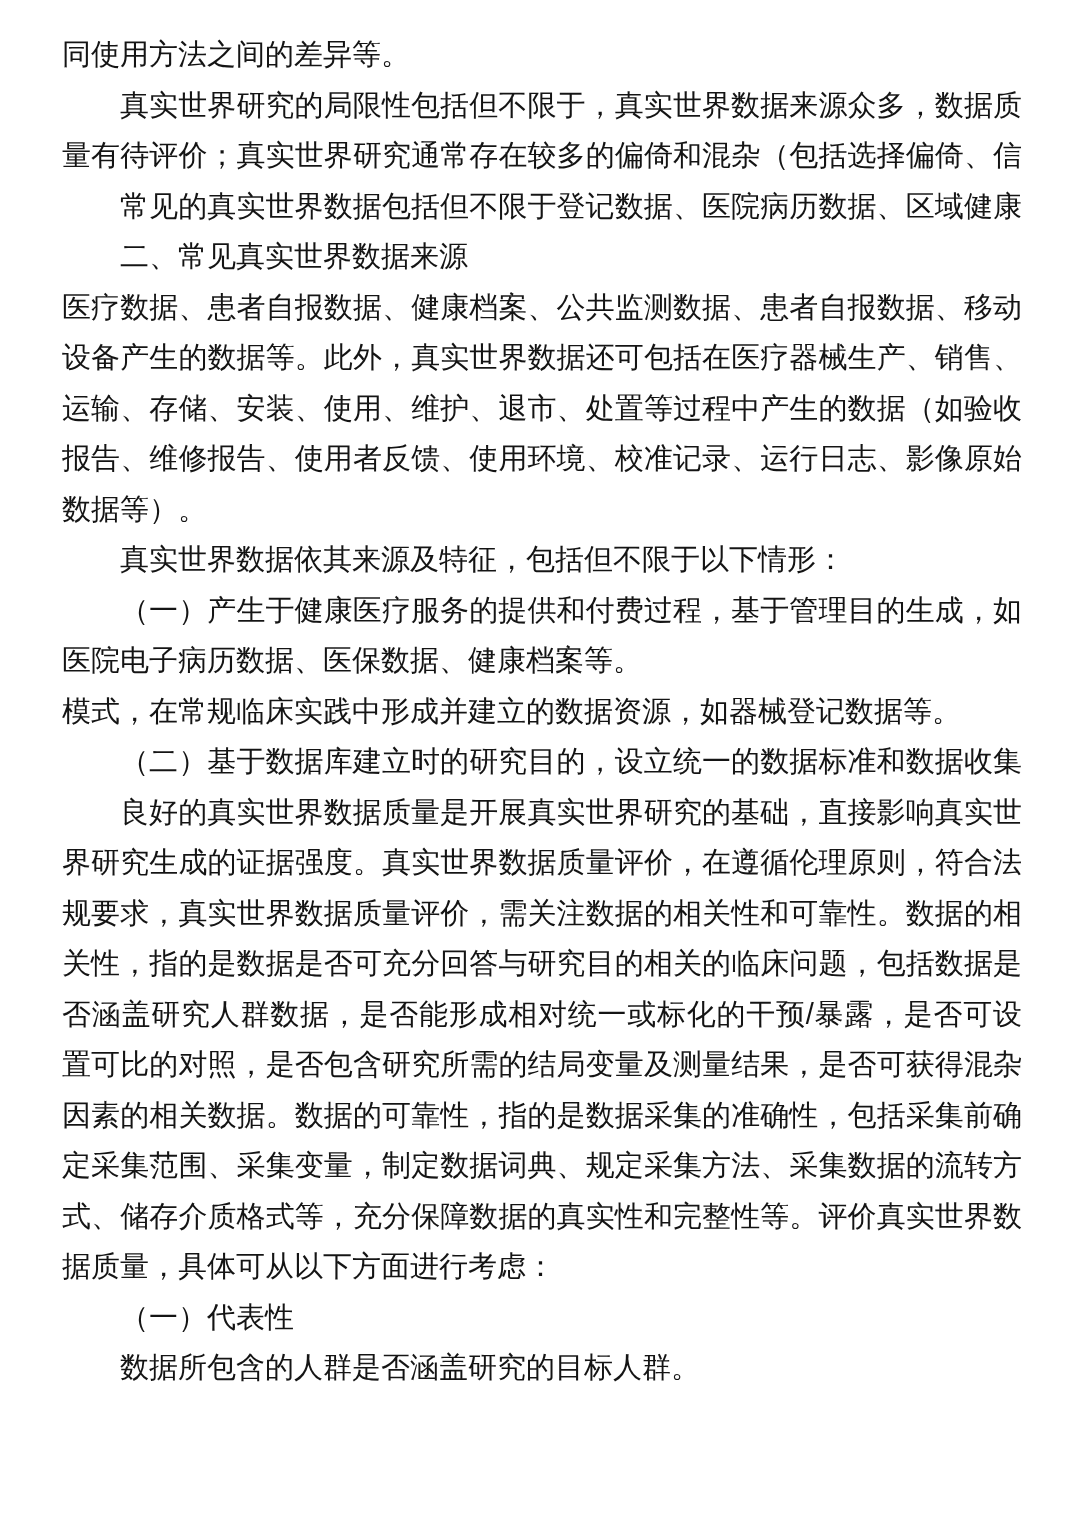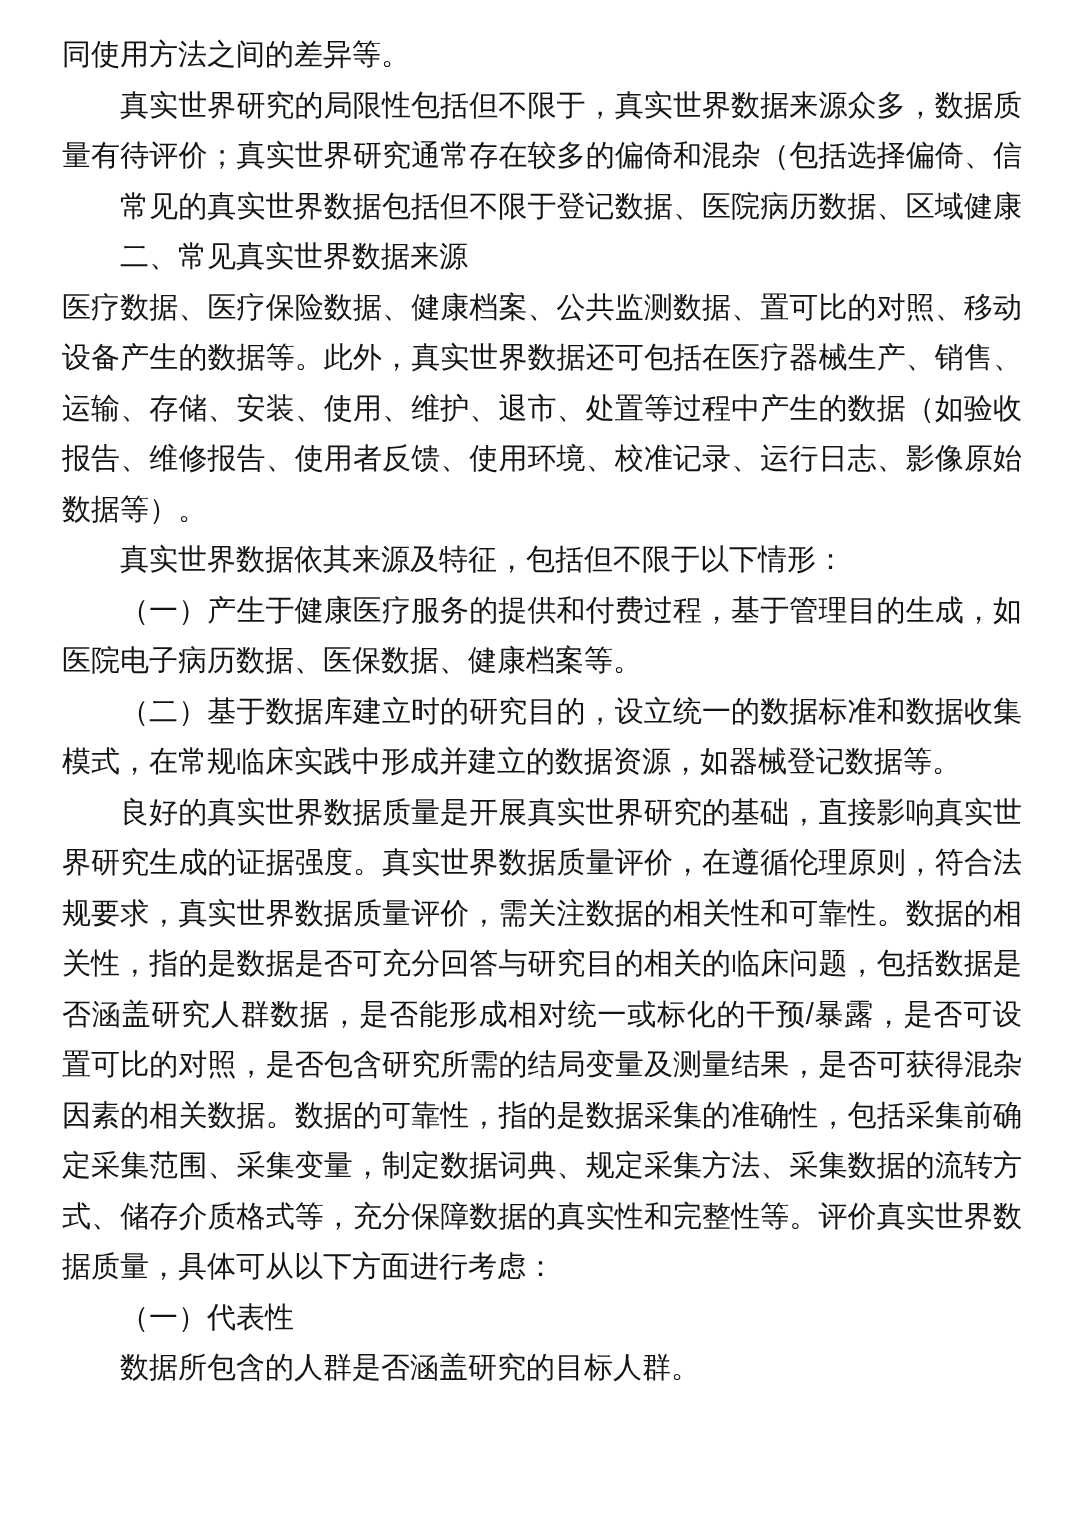--- a/index.html
+++ b/index.html
@@ -39,30 +39,30 @@
 </head>
 <body>
 
 <div class="page" style="background: rgb(255, 255, 255);">
   <div class="doc" id="doc-body" style="color: rgb(20, 20, 20);">
       <div class="line">同使用方法之间的差异等。</div>
       <div class="line indent fill">真实世界研究的局限性包括但不限于，真实世界数据来源众多，数据质</div>
       <div class="line fill">量有待评价；真实世界研究通常存在较多的偏倚和混杂（包括选择偏倚、信</div>
       <div class="line indent fill">常见的真实世界数据包括但不限于登记数据、医院病历数据、区域健康</div>
       <div class="line indent">二、常见真实世界数据来源</div>
-      <div class="line fill">医疗数据、医疗保险数据、健康档案、公共监测数据、置可比的对照、移动</div>
+      <div class="line fill">医疗数据、患者自报数据、健康档案、公共监测数据、患者自报数据、移动</div>
       <div class="line fill">设备产生的数据等。此外，真实世界数据还可包括在医疗器械生产、销售、</div>
       <div class="line fill">运输、存储、安装、使用、维护、退市、处置等过程中产生的数据（如验收</div>
       <div class="line fill">报告、维修报告、使用者反馈、使用环境、校准记录、运行日志、影像原始</div>
       <div class="line">数据等）。</div>
       <div class="line indent">真实世界数据依其来源及特征，包括但不限于以下情形：</div>
       <div class="line indent fill">（一）产生于健康医疗服务的提供和付费过程，基于管理目的生成，如</div>
       <div class="line">医院电子病历数据、医保数据、健康档案等。</div>
+      <div class="line">模式，在常规临床实践中形成并建立的数据资源，如器械登记数据等。</div>
       <div class="line indent fill">（二）基于数据库建立时的研究目的，设立统一的数据标准和数据收集</div>
-      <div class="line">模式，在常规临床实践中形成并建立的数据资源，如器械登记数据等。</div>
       <div class="line indent fill">良好的真实世界数据质量是开展真实世界研究的基础，直接影响真实世</div>
       <div class="line fill">界研究生成的证据强度。真实世界数据质量评价，在遵循伦理原则，符合法</div>
       <div class="line fill">规要求，真实世界数据质量评价，需关注数据的相关性和可靠性。数据的相</div>
       <div class="line fill">关性，指的是数据是否可充分回答与研究目的相关的临床问题，包括数据是</div>
       <div class="line fill">否涵盖研究人群数据，是否能形成相对统一或标化的干预/暴露，是否可设</div>
       <div class="line fill">置可比的对照，是否包含研究所需的结局变量及测量结果，是否可获得混杂</div>
       <div class="line fill">因素的相关数据。数据的可靠性，指的是数据采集的准确性，包括采集前确</div>
       <div class="line fill">定采集范围、采集变量，制定数据词典、规定采集方法、采集数据的流转方</div>
       <div class="line fill">式、储存介质格式等，充分保障数据的真实性和完整性等。评价真实世界数</div>
       <div class="line">据质量，具体可从以下方面进行考虑：</div>

